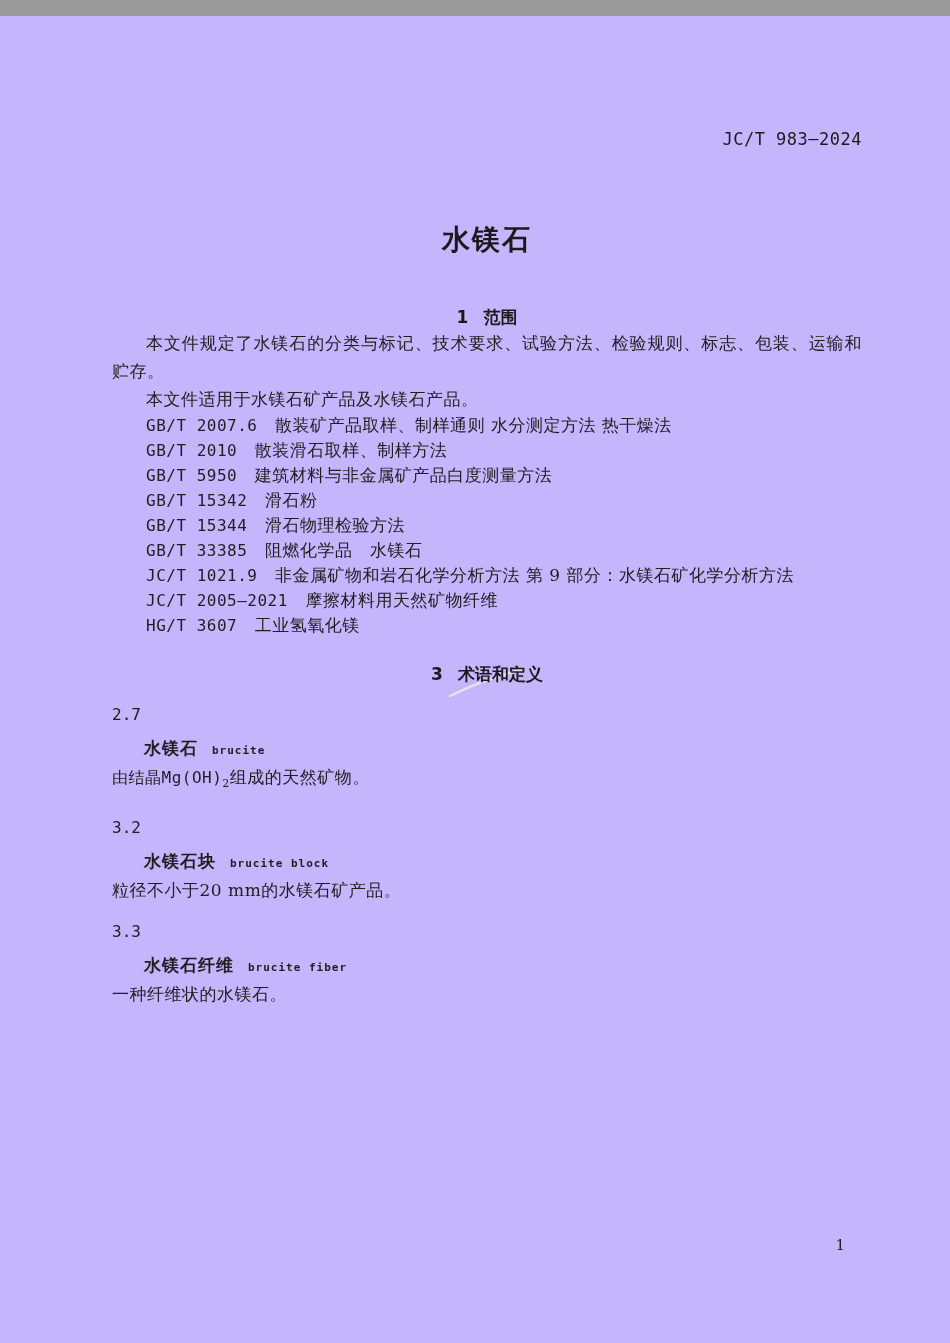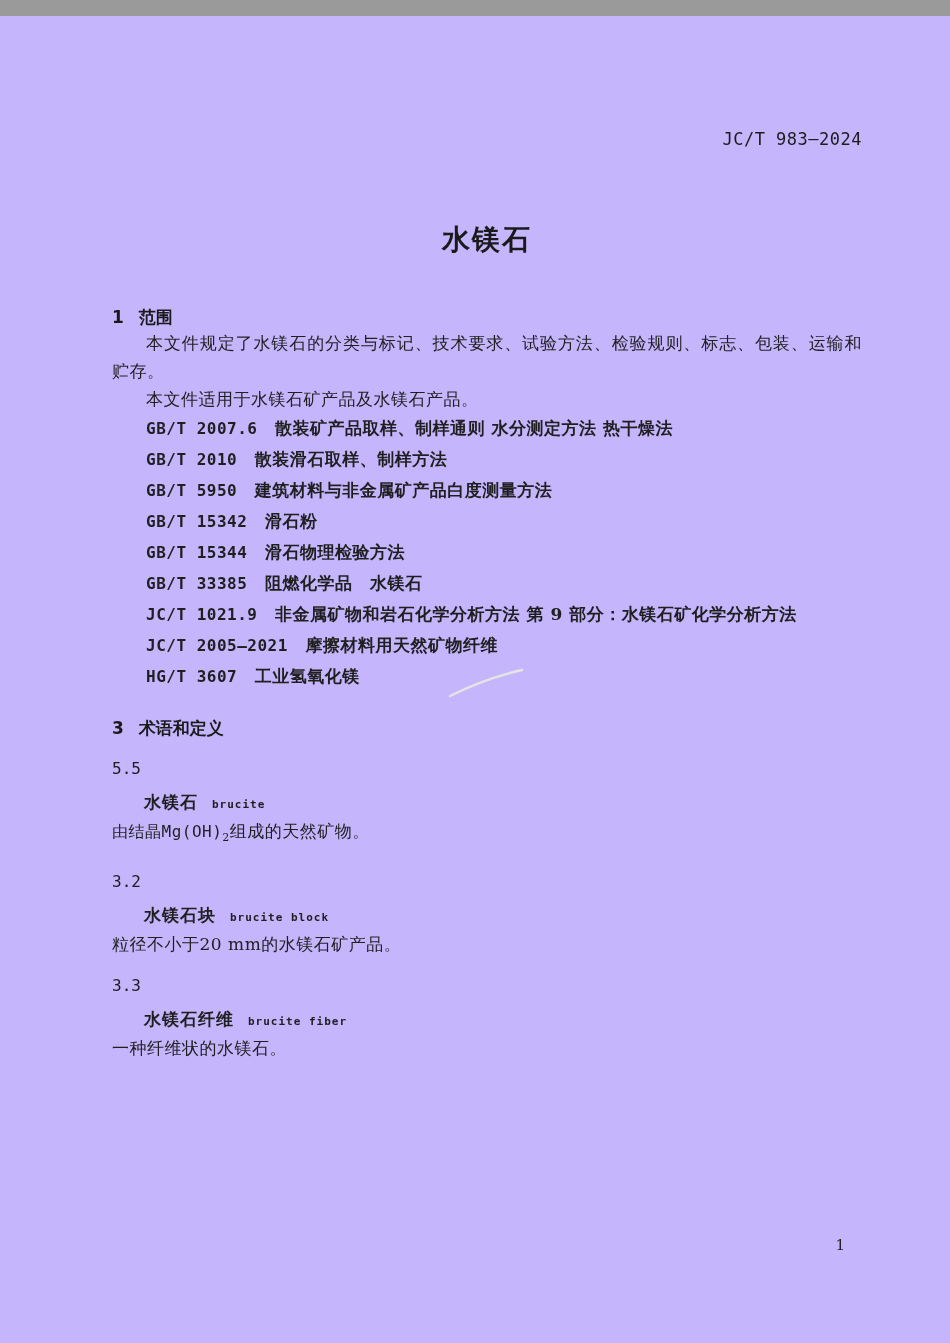--- a/index.html
+++ b/index.html
@@ -38,44 +38,44 @@
     line-height: 38px;
     letter-spacing: 2px;
     color: #1a1a1a;
   }
   .sec-heading {
     font-family: "DejaVu Sans", "Liberation Sans", sans-serif;
     font-weight: 700;
     font-size: 17px;
     line-height: 24px;
     color: #1a1a1a;
+    text-align: center;
   }
   .sec-heading .sec-name { margin-left: 15px; }
   .h-s1 { margin-top: 46px; }
   .h-s2 { margin-top: 20px; }
   .h-s3 { margin-top: 24px; }
   p.body {
     margin: 0;
     font-size: 17px;
     line-height: 28px;
     letter-spacing: 0.5px;
     text-align: justify;
   }
   p.indent { text-indent: 2em; }
   .scope-p1 { margin-top: 26px; }
   .s2-intro { margin-top: 26px; line-height: 27px; }
   .s3-intro { margin-top: 24px; line-height: 27px; }
   .ref-list { margin-top: 0; }
   .ref-row {
     padding-left: 2em;
     font-size: 17px;
-    line-height: 30px;
+    line-height: 25px;
     letter-spacing: 0.5px;
     white-space: nowrap;
-    font-weight: bold;
   }
   .ref-code {
     font-family: "DejaVu Sans Mono", "Liberation Mono", monospace;
     font-size: 16px;
     margin-right: 1.1em;
   }
   .term-id {
     font-family: "DejaVu Sans Mono", "Liberation Mono", monospace;
     font-size: 16px;
     line-height: 22px;
@@ -181,21 +181,21 @@
       </div>
       <div class="ref-row">
         <span class="ref-code">HG/T 3607</span><span class="ref-title">工业氢氧化镁</span>
       </div>
     </div>
 
     <div class="sec-heading h-s3">
       <span class="sec-num">3</span><span class="sec-name">术语和定义</span>
     </div>
 
-    <div class="term-id ti-1">5.5</div>
+    <div class="term-id ti-1">2.7</div>
     <div class="term-line">
       <span class="term-zh">水镁石</span><span class="term-en">brucite</span>
     </div>
     <p class="body term-def"><span class="formula">由结晶Mg(OH)</span><sub>2</sub><span>组成的天然矿物。</span></p>
 
     <div class="term-id ti-2">3.2</div>
     <div class="term-line">
       <span class="term-zh">水镁石块</span><span class="term-en">brucite block</span>
     </div>
     <p class="body term-def td-2">粒径不小于20 mm的水镁石矿产品。</p>

